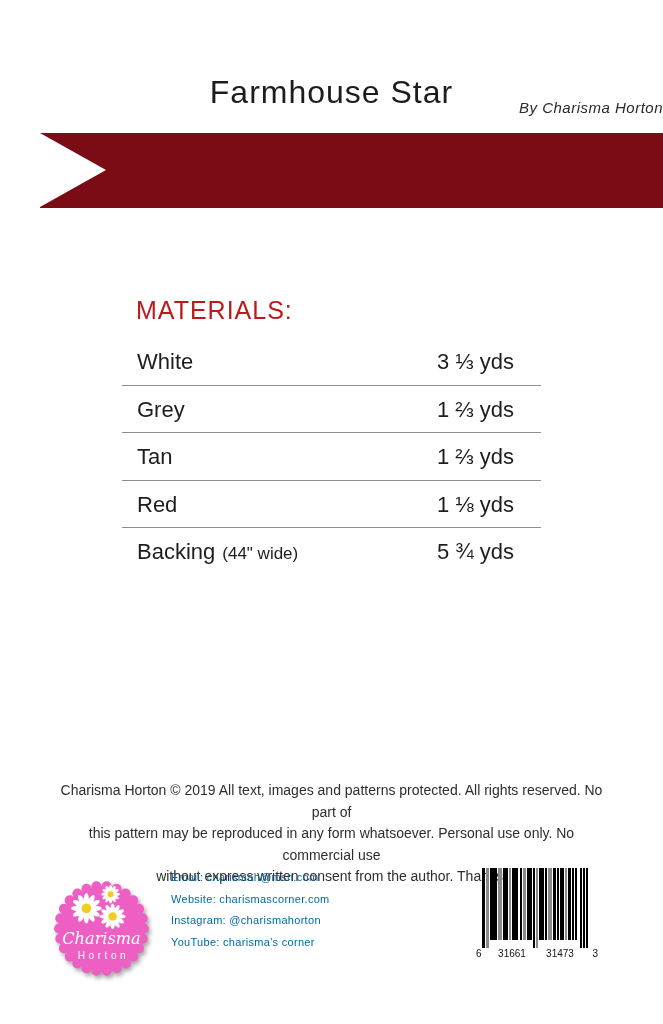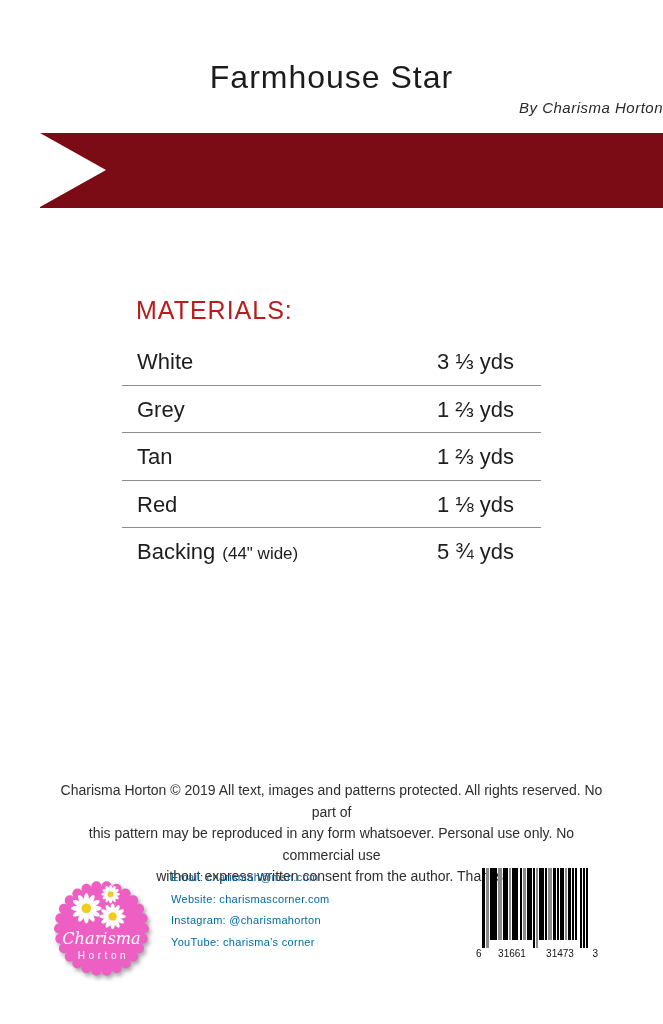--- a/index.html
+++ b/index.html
@@ -3,21 +3,21 @@
 <meta charset="utf-8">
 <style>
   * { margin:0; padding:0; box-sizing:border-box; }
   html,body { background:#e8e8e8; }
   .page {
     position:relative; width:663px; height:1024px; background:#ffffff;
     font-family:"Liberation Sans","DejaVu Sans",sans-serif; overflow:hidden;
     margin:0 auto;
   }
   .title {
-    position:absolute; top:59px; left:0; width:100%; text-align:center;
+    position:absolute; top:74px; left:0; width:100%; text-align:center;
     font-size:32px; font-weight:400; color:#1c1c1c; letter-spacing:1px;
   }
   .subtitle {
     position:absolute; top:99px; left:0; width:100%; text-align:right;
     font-size:15px; font-weight:400; color:#2a2a2a; letter-spacing:.5px;font-style:italic;
   }
   .banner {
     position:absolute; top:133px; left:40px; width:623px; height:75px;
     background:#7b0c15;
   }

